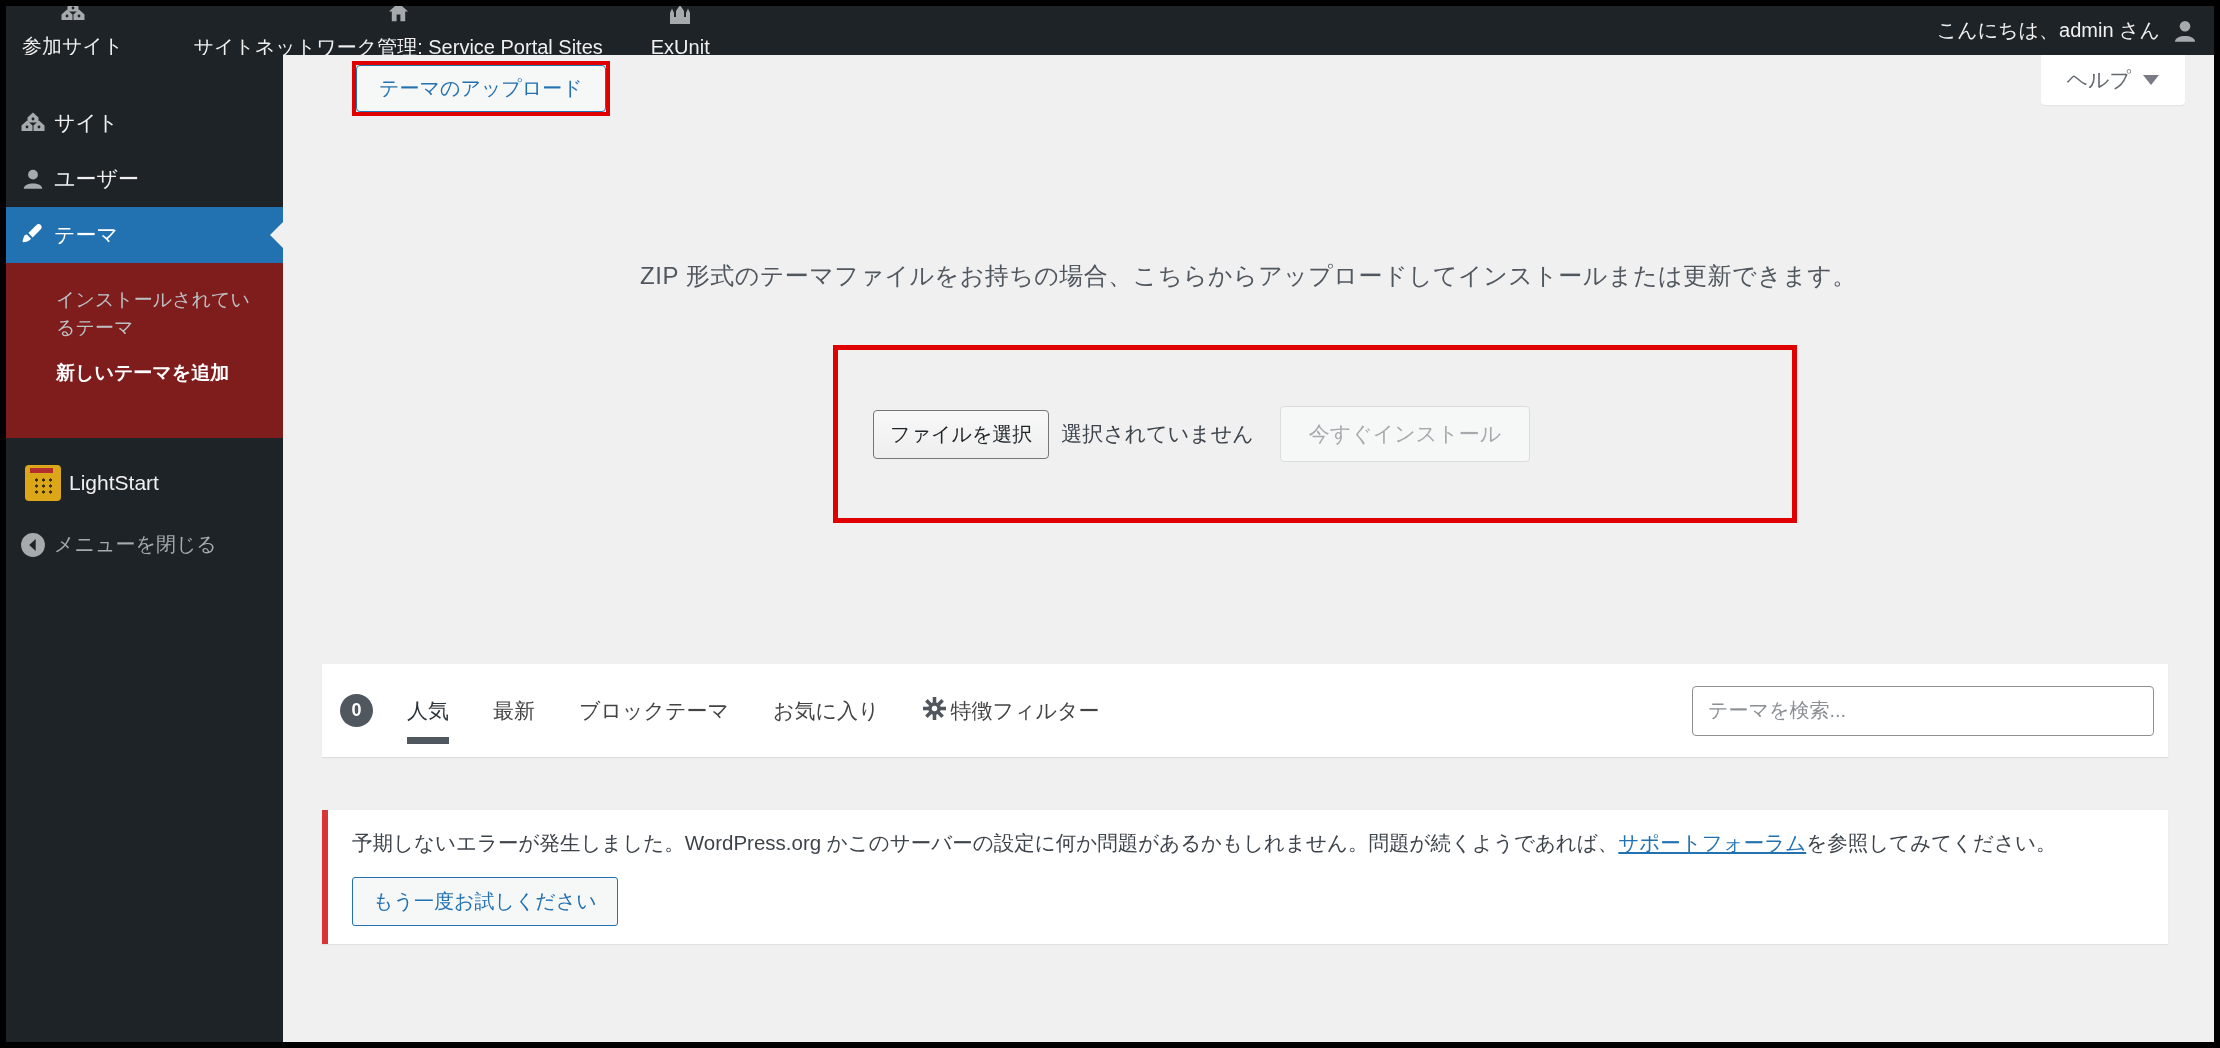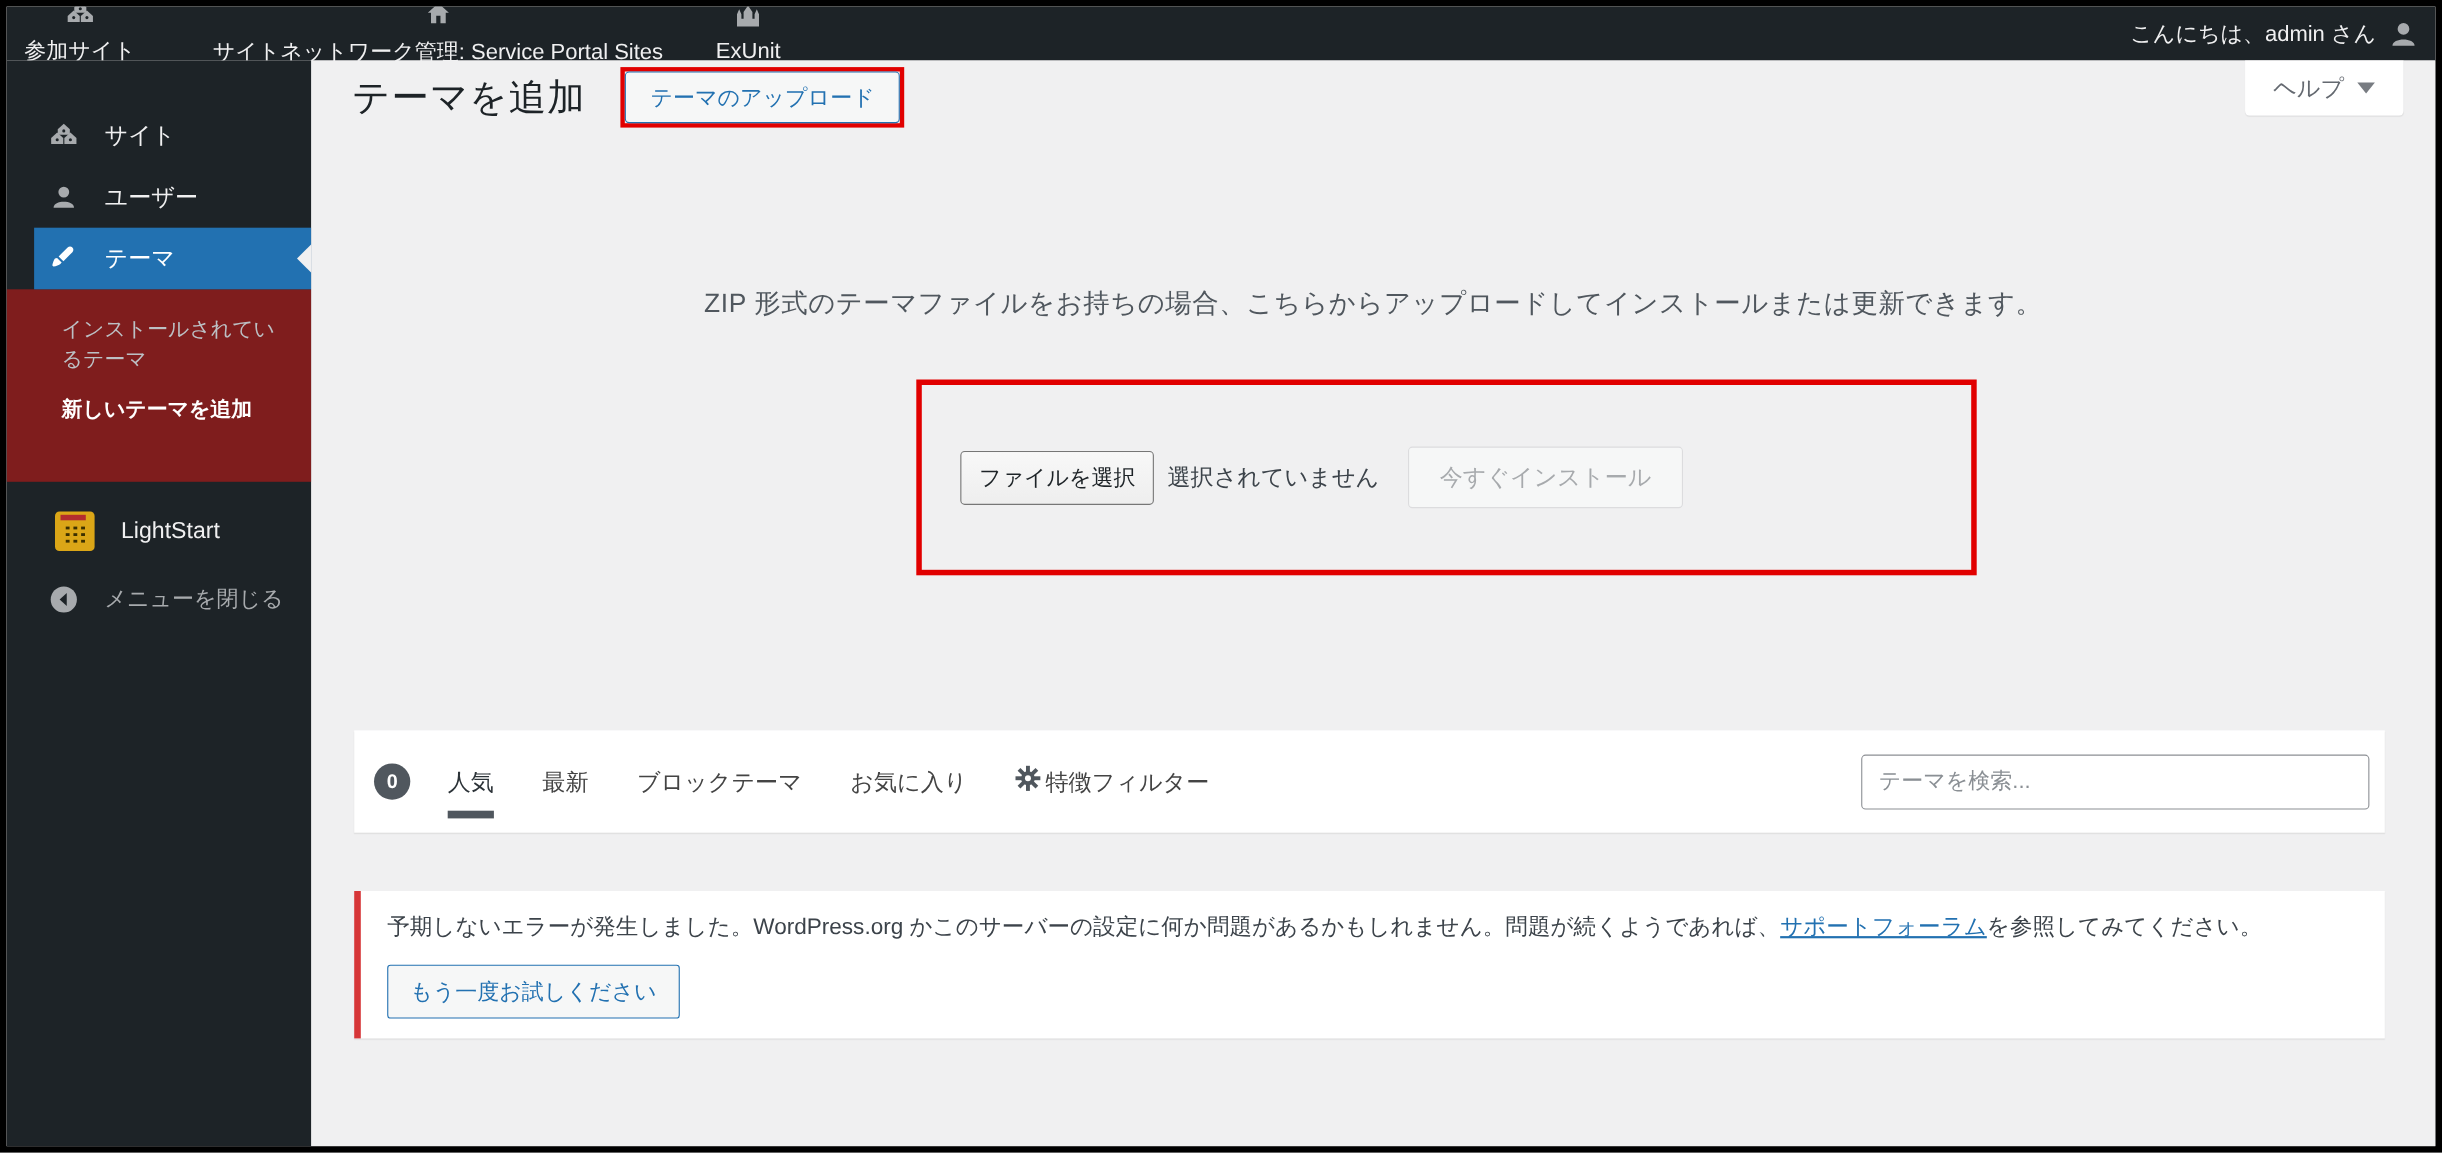--- a/index.html
+++ b/index.html
@@ -22,23 +22,23 @@
   .ab-item.exunit { margin-left: 48px; }
   .ab-right { margin-left: auto; display: flex; align-items: center; gap: 12px; }
   .ab-icon svg { display: block; }
 
   
   .sidebar {
     position: absolute; left: 0; top: 49px; bottom: 0; width: 277px;
     background: #1d2327; color: #f0f0f1; padding-top: 40px;
   }
   .side-item {
-    display: flex; align-items: center; gap: 24px;
+    display: flex; align-items: center; gap: 8px;
     height: 56px; padding: 0 14px; font-size: 21px; cursor: pointer;
-    position: relative; color: #f0f0f1; margin-left: 25px;
+    position: relative; color: #f0f0f1;
   }
   .side-item .mi { width: 26px; display: flex; justify-content: center; }
   .side-item.active { background: #2271b1; color: #fff; }
   .side-item.active .arrow-notch {
     position: absolute; right: 0; top: 50%; transform: translateY(-50%);
     width: 0; height: 0;
     border-top: 13px solid transparent; border-bottom: 13px solid transparent;
     border-right: 13px solid #f0f0f1;
   }
   .submenu { background: #7f1d1d; padding: 14px 0 42px; }
@@ -265,21 +265,20 @@
   </div>
 
   <div class="content">
 
     <div class="help-tab">
       <span>ヘルプ</span>
       <span class="help-caret"></span>
     </div>
 
     <div class="header-row">
-      <h1 class="page-title">テーマを追加</h1>
       <span class="redbox-btn">
         <button class="upload-theme-btn">テーマのアップロード</button>
       </span>
     </div>
 
     <div class="upload-desc">ZIP 形式のテーマファイルをお持ちの場合、こちらからアップロードしてインストールまたは更新できます。</div>
 
     <div class="upload-redbox">
       <button class="file-btn">ファイルを選択</button>
       <span class="no-file">選択されていません</span>

